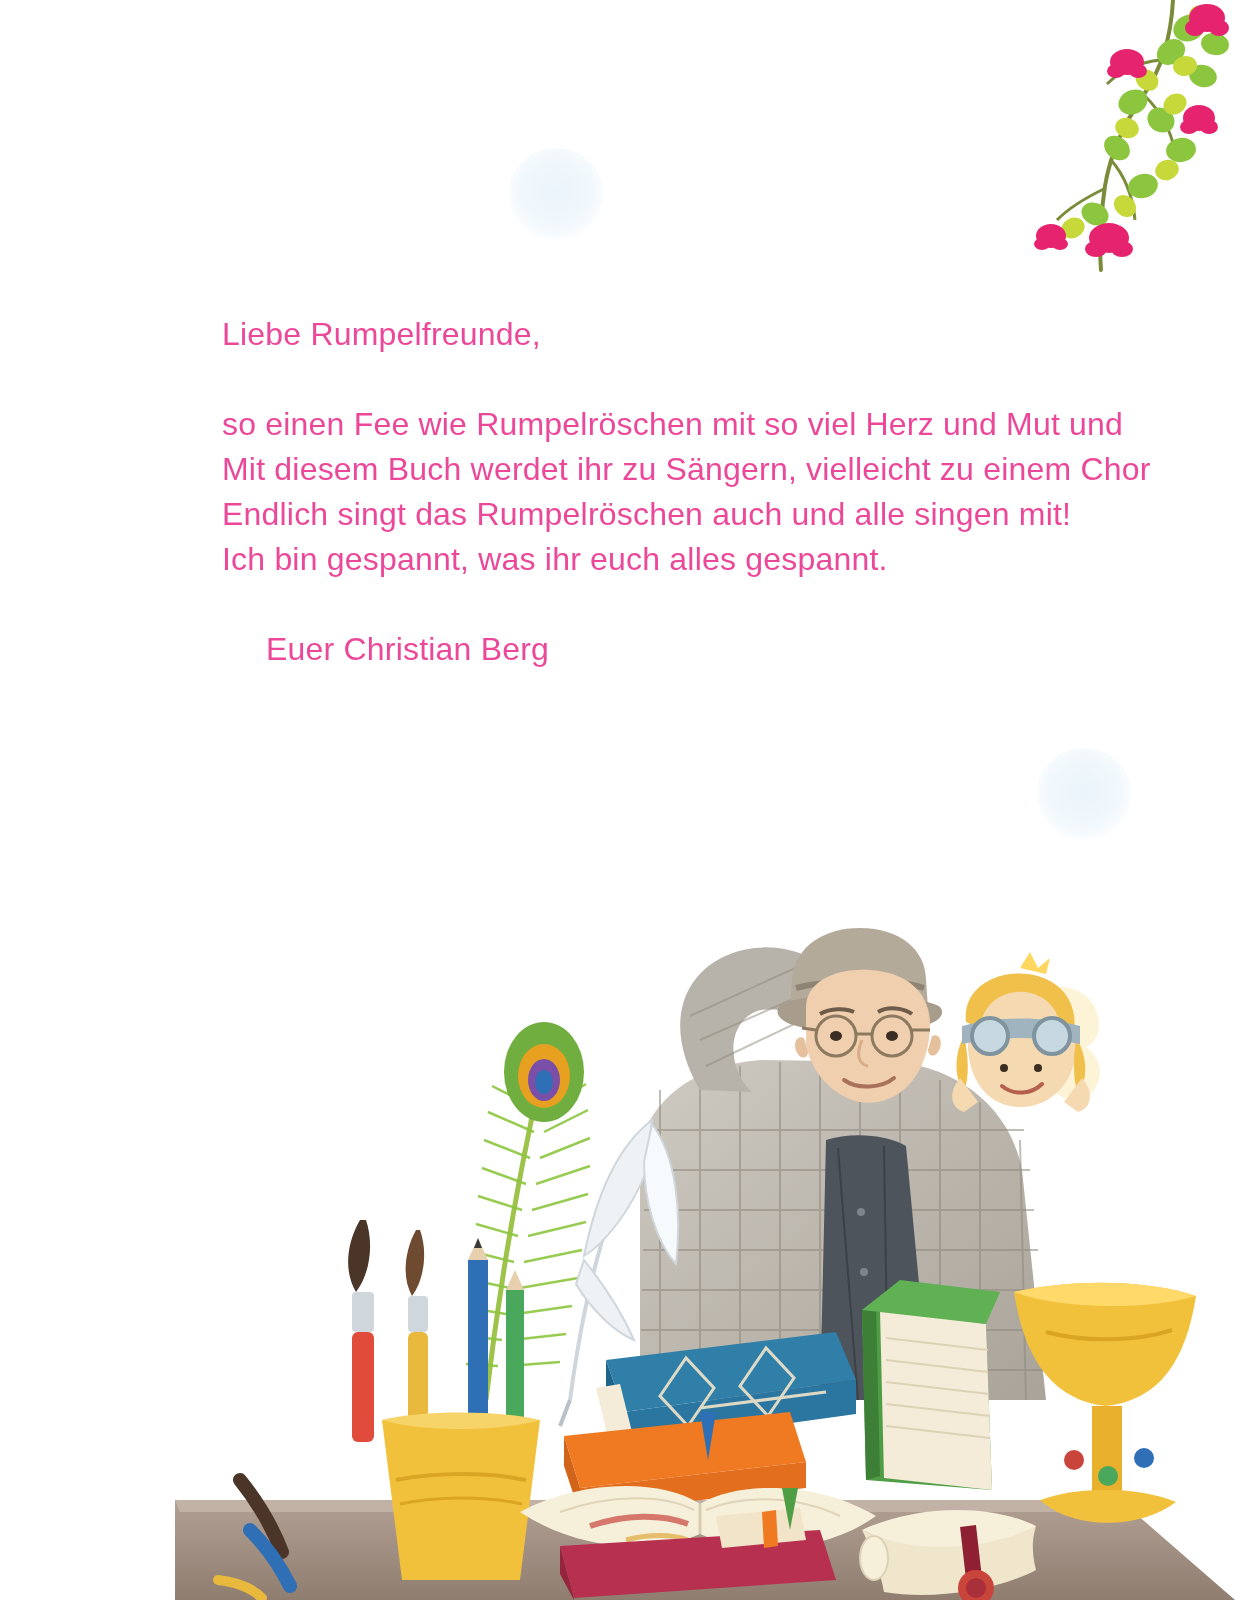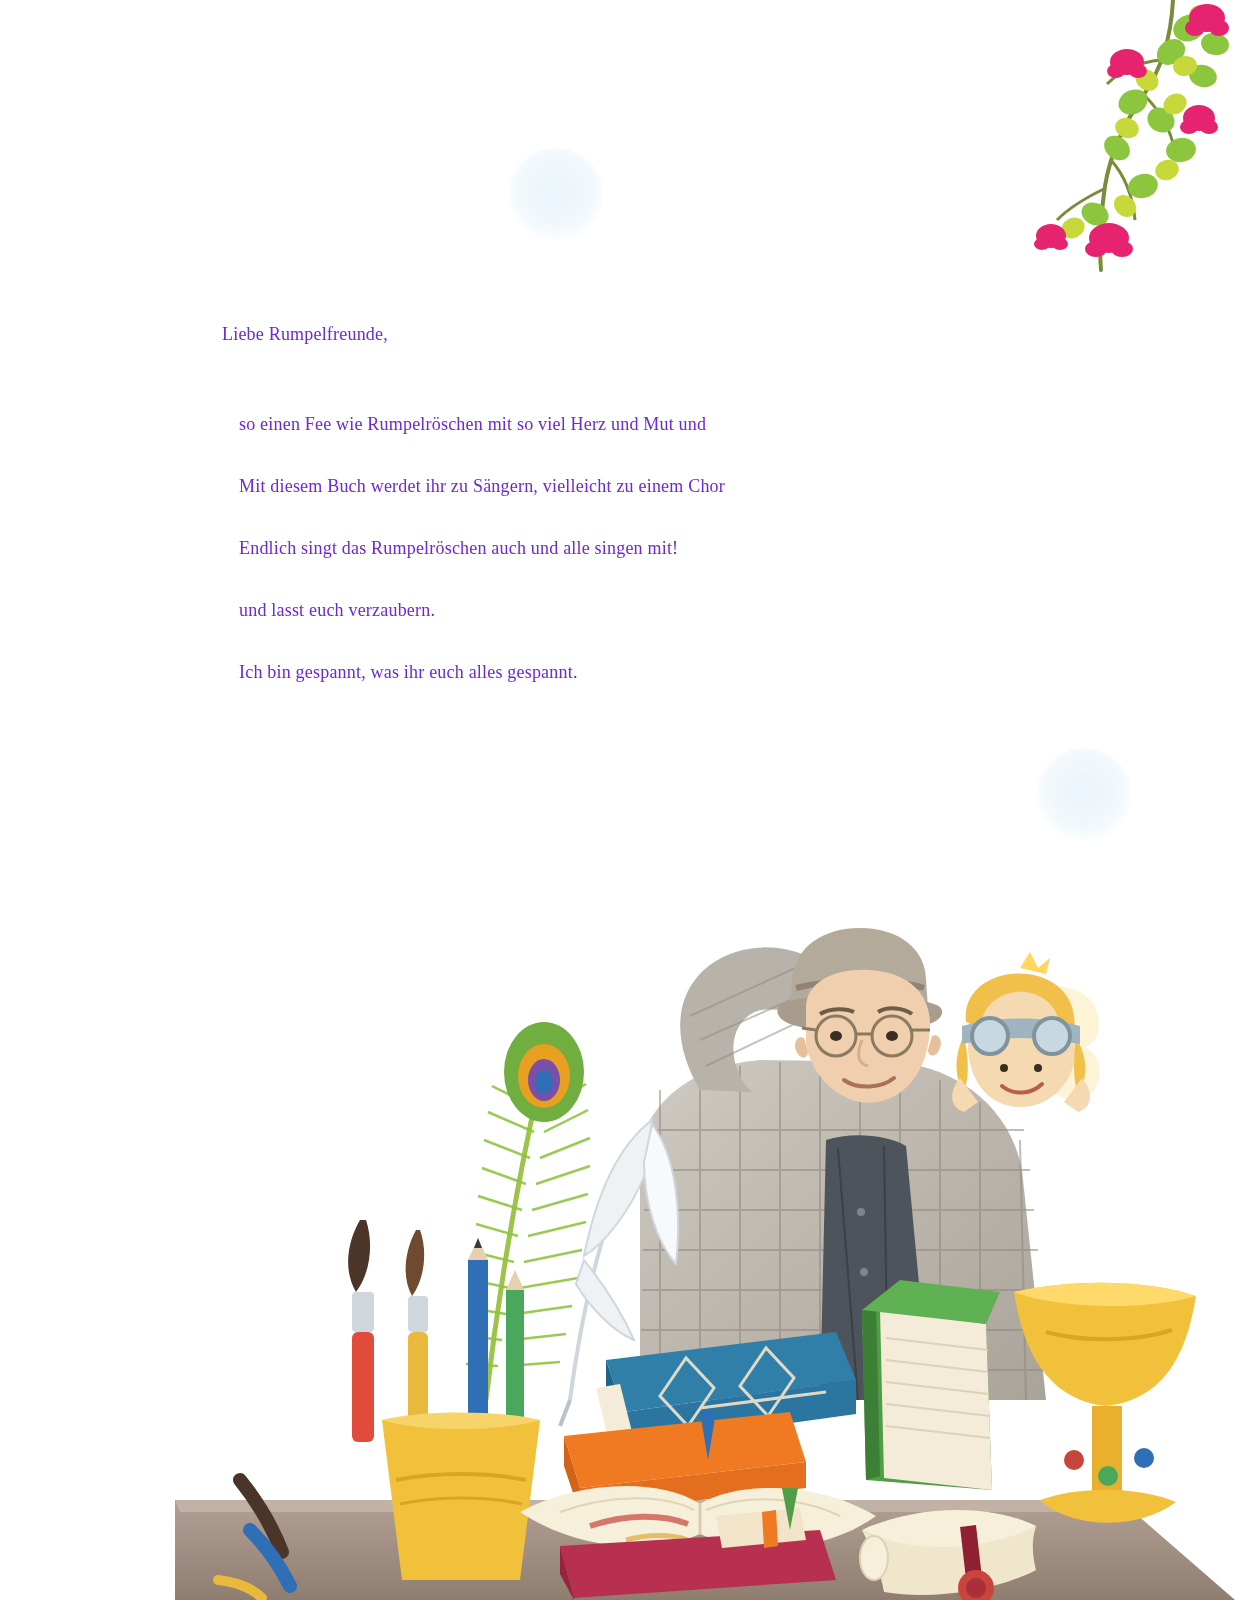--- a/index.html
+++ b/index.html
@@ -15,31 +15,31 @@
     overflow: hidden;
     font-family: "Liberation Serif", serif;
   }
 
   
   .letter {
     position: absolute;
     left: 222px;
     top: 312px;
     width: 800px;
-    color: #6d28d9;
-    font-family: Liberation Serif, serif;
-    font-size: 18px;
+    color: #ec4899;
+    font-family: Liberation Sans, sans-serif;
+    font-size: 32px;
     line-height: 45px;
     letter-spacing: 0.2px;
   }
   .letter .salutation {
     margin: 0 0 45px 0;
   }
   .letter .body-line {
-    margin: 17px;
+    margin: 0;
     white-space: pre;
   }
   .letter .signoff {
     margin: 45px 0 0 44px;
   }
   .letter .signoff div {
     white-space: pre;
   }
 
   
@@ -166,23 +166,23 @@
       <path d="M50 62 L62 70 M52 58 L64 66 M48 66 L60 74" stroke="#8b5a22" stroke-width="1.6" fill="none"></path>
       <path d="M36 44 C30 50 28 58 32 62" stroke="#5aa9dd" stroke-width="4" fill="none" stroke-linecap="round"></path>
     </svg>
   </div>
 
   <div class="letter">
     <p class="salutation">Liebe Rumpelfreunde,</p>
     <p class="body-line">so einen Fee wie Rumpelröschen mit so viel Herz und Mut und</p>
     <p class="body-line">Mit diesem Buch werdet ihr zu Sängern, vielleicht zu einem Chor</p>
     <p class="body-line">Endlich singt das Rumpelröschen auch und alle singen mit!</p>
-    <p class="body-line">und lasst euch verzaubern.</p>
     <p class="body-line">Ich bin gespannt, was ihr euch alles gespannt.</p>
     <div class="signoff">
+      <div>Euer Christian Berg</div>
     </div>
   </div>
 
   <div class="fairy-badge bottom">
     <div class="halo"></div>
     <svg width="96" height="96" viewBox="0 0 96 96" xmlns="http://www.w3.org/2000/svg">
       <path d="M44 32 C34 18 16 22 20 36 C23 46 38 44 44 38 Z" fill="#ffffff" stroke="#cfe4f2" stroke-width="1.5"></path>
       <path d="M48 34 C58 18 78 22 74 36 C71 47 56 44 48 38 Z" fill="#ffffff" stroke="#cfe4f2" stroke-width="1.5"></path>
       <path d="M38 34 C44 28 56 28 60 36 C63 44 56 52 50 54 C44 56 36 50 36 42 Z" fill="#5aa9dd"></path>
       <circle cx="56" cy="36" r="3" fill="#1b3a6b"></circle>

